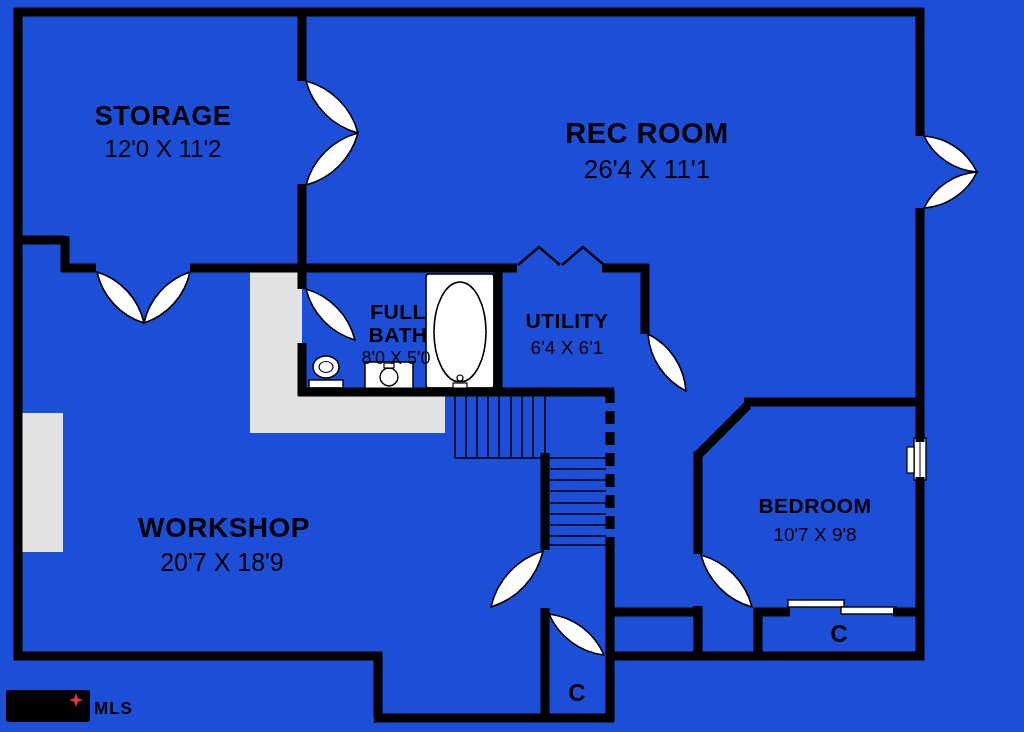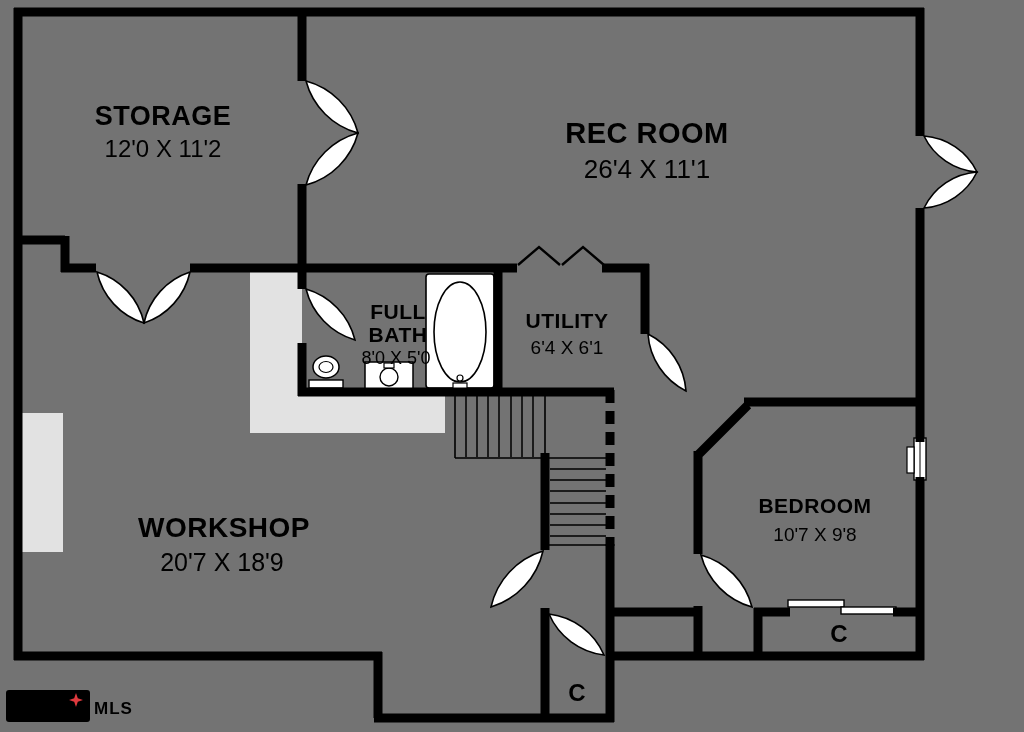--- a/index.html
+++ b/index.html
@@ -1,16 +1,16 @@
 <!DOCTYPE html>
 <html><head>
 <meta charset="utf-8">
 <style>
   html,body{margin:0;padding:0;background:#ffffff;}
-  .stage{position:relative;width:1024px;height:732px;background:#737373;overflow:hidden;}
+  .stage{position:relative;width:1024px;height:732px;background:#1d4ed8;overflow:hidden;}
   svg{display:block;}
   text{font-family:"Liberation Sans","DejaVu Sans",sans-serif;fill:#000000;}
   .room-name{font-weight:bold;letter-spacing:.5px;}
   .room-dims{font-weight:normal;}
   .closet-label{font-weight:bold;}
   .wm-brand{font-weight:bold;}
   .wm-suffix{font-weight:bold;letter-spacing:1px;}
 </style>
 </head>
 <body>

